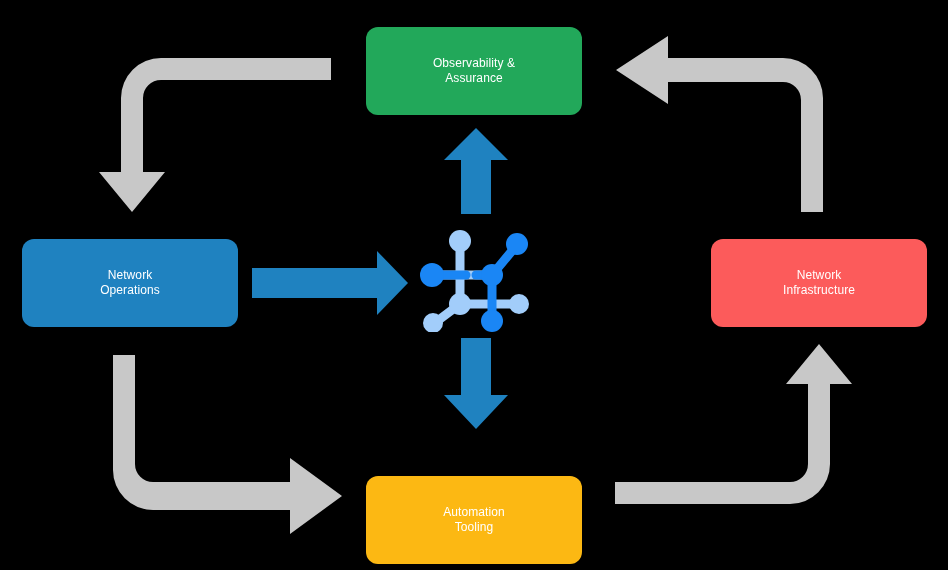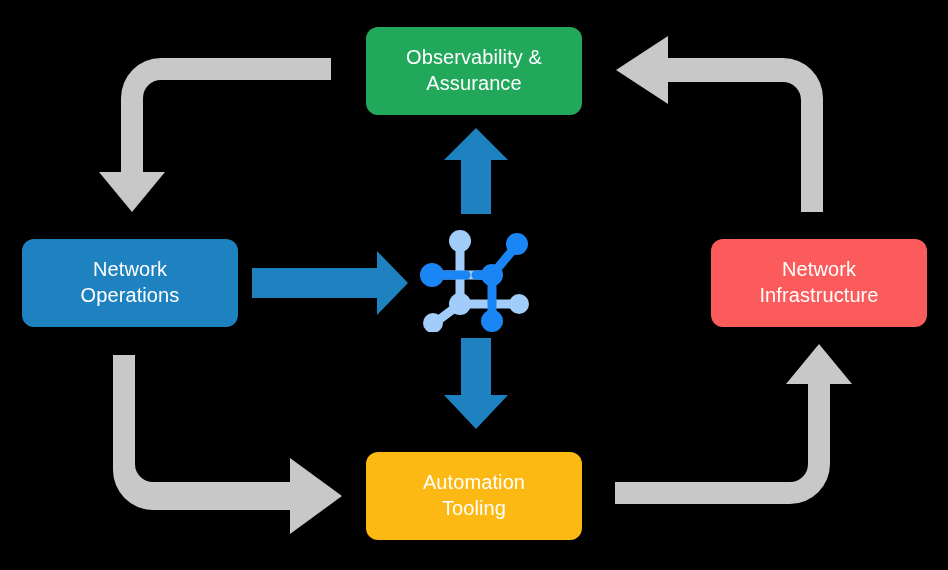--- a/index.html
+++ b/index.html
@@ -27,21 +27,21 @@
     height: 570px;
   }
   .node-box {
     position: absolute;
     border-radius: 12px;
     display: flex;
     align-items: center;
     justify-content: center;
     text-align: center;
     color: #ffffff;
-    font-size: 20px;
+    font-size: 12px;
     line-height: 1.28;
     font-weight: 400;
     letter-spacing: 0.1px;
     box-sizing: border-box;
     padding: 4px 10px;
   }
   #box-observability {
     left: 366px;
     top: 27px;
     width: 216px;
@@ -209,18 +209,18 @@
   <div class="node-box" id="box-operations" style="background:#1f82c0;">
     <span class="box-label">Network
 Operations</span>
   </div>
 
   <div class="node-box" id="box-infrastructure" style="background:#fc5b5b;">
     <span class="box-label">Network
 Infrastructure</span>
   </div>
 
-  <div class="node-box" id="box-automation" style="background:#fcb813;">
+  <div class="node-box" id="box-automation" style="background:#fcb813;margin-top:24px;">
     <span class="box-label">Automation
 Tooling</span>
   </div>
 
 </div>
 
 </body></html>

